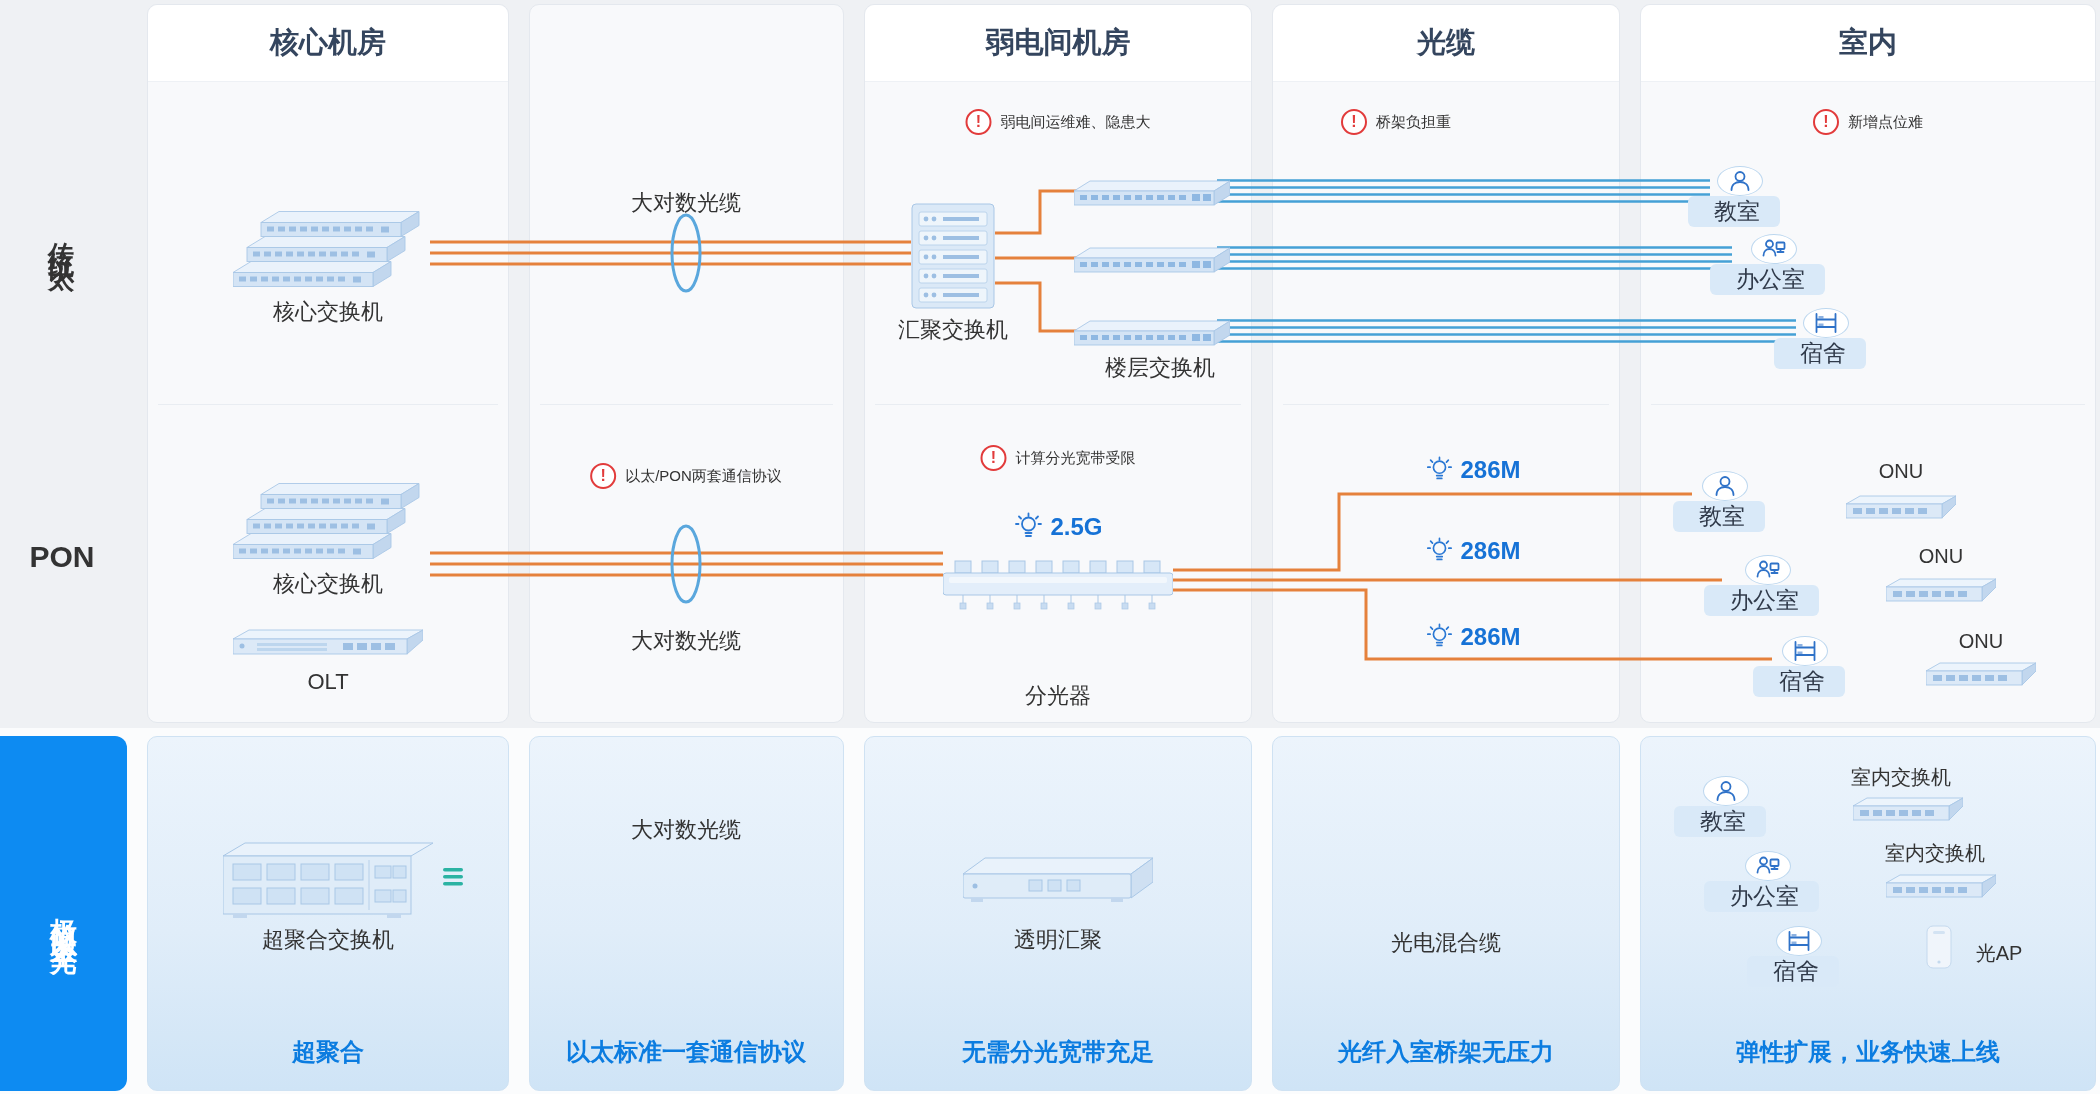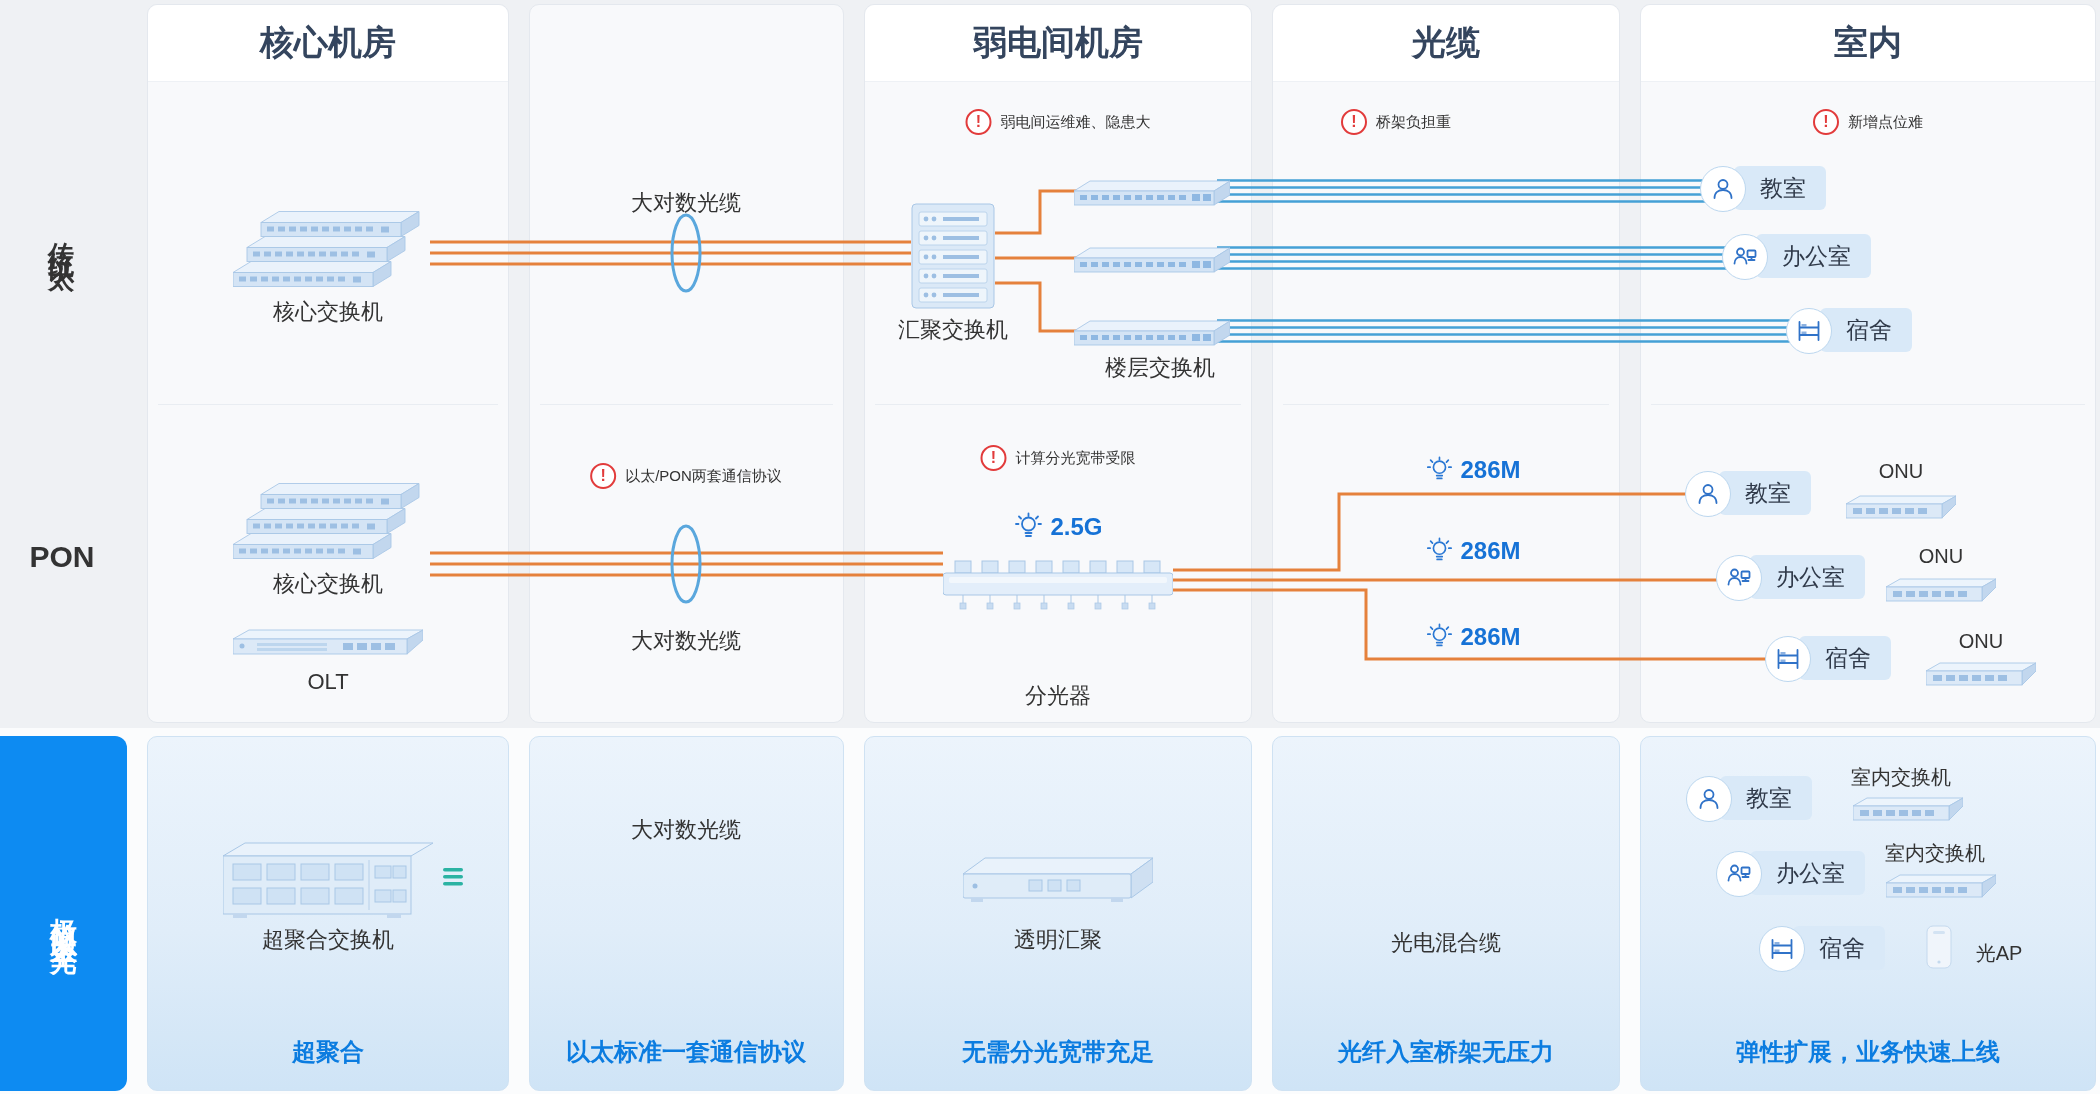--- a/index.html
+++ b/index.html
@@ -3,41 +3,41 @@
 <meta charset="utf-8">
 <style>
   html,body{margin:0;padding:0;}
   body{font-family:"Liberation Sans","DejaVu Sans",sans-serif;background:#ffffff;}
   .page{position:relative;width:2100px;height:1094px;overflow:hidden;background:#fbfcfd;}
   .abs{position:absolute;}
   .ctr{transform:translate(-50%,-50%);}
   .top-band{position:absolute;left:0;top:0;width:2100px;height:728px;background:#eff1f4;}
   .col-card{position:absolute;top:4px;height:719px;background:#f8f9fb;border:1px solid #e4e8ee;border-radius:10px;box-sizing:border-box;}
   .col-header{height:76px;background:#ffffff;border-radius:10px 10px 0 0;border-bottom:1px solid #eef1f5;
-              display:flex;align-items:center;justify-content:center;font-size:34px;font-weight:bold;color:#34455e;}
+              display:flex;align-items:center;justify-content:center;font-size:29px;font-weight:bold;color:#34455e;}
   .hdiv{position:absolute;left:10px;right:10px;border-top:1px solid #e9edf2;}
   .row3-card{position:absolute;top:736px;height:355px;border-radius:10px;box-sizing:border-box;border:1px solid #cfe2f3;
              background:linear-gradient(180deg,#ecf4fc 0%,#e0edf9 55%,#cfe4f6 100%);}
   .vtext{writing-mode:vertical-rl;text-orientation:upright;letter-spacing:8px;font-weight:bold;color:#333;font-size:26px;}
   .pon-lbl{font-size:30px;font-weight:bold;color:#333;}
   .blue-box{position:absolute;left:0;top:736px;width:127px;height:355px;background:#0d8bf2;border-radius:0 12px 12px 0;
             display:flex;align-items:center;justify-content:center;}
   .blue-box .vtext{color:#ffffff;letter-spacing:6px;font-size:27px;}
   .lbl{font-size:22px;color:#333;white-space:nowrap;}
   .small-lbl{font-size:20px;color:#333;white-space:nowrap;}
   .fiber-lbl{font-size:22px;color:#333;white-space:nowrap;}
   .footer-lbl{font-size:24px;font-weight:bold;color:#0b7ce0;white-space:nowrap;}
   .warn{display:flex;align-items:center;gap:9px;white-space:nowrap;}
   .warn .warn-ic{width:22px;height:22px;border:2px solid #e23b3b;border-radius:50%;display:flex;align-items:center;justify-content:center;
                  color:#e23b3b;font-weight:bold;font-size:16px;background:#fff;flex:0 0 auto;}
   .warn .warn-ic::after{content:"!";}
   .warn .warn-txt{font-size:15px;color:#333;}
   .bw{display:flex;align-items:center;gap:7px;white-space:nowrap;}
   .bw .bw-txt{font-size:24px;font-weight:bold;color:#1672d6;}
-  .chip{display:flex;height:46px;}
+  .chip{display:flex;align-items:center;height:46px;flex-direction:column;}
   .chip-circle{width:46px;height:46px;border-radius:50%;background:#ffffff;border:1.5px solid #bcd7ef;box-sizing:border-box;
                display:flex;align-items:center;justify-content:center;z-index:2;}
   .chip-label{margin-left:-12px;background:#d9e9f8;border-radius:6px;height:44px;display:flex;align-items:center;
               padding:0 20px 0 26px;font-size:23px;color:#303a4a;white-space:nowrap;}
   .dev{line-height:0;}
   svg{display:block;}
 </style>
 </head>
 <body>
 

